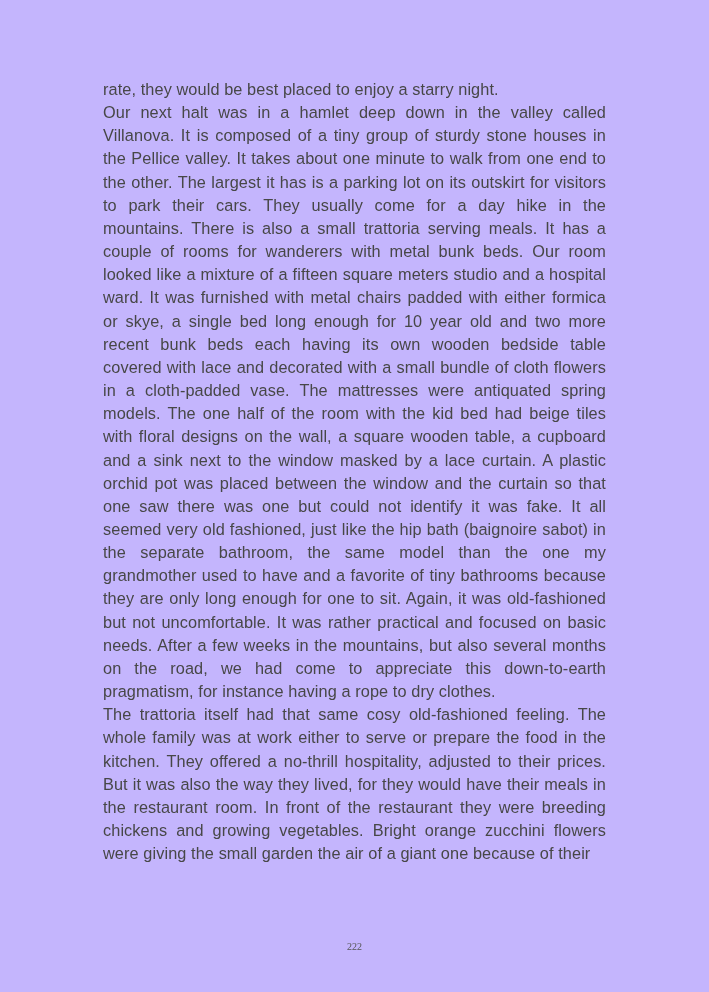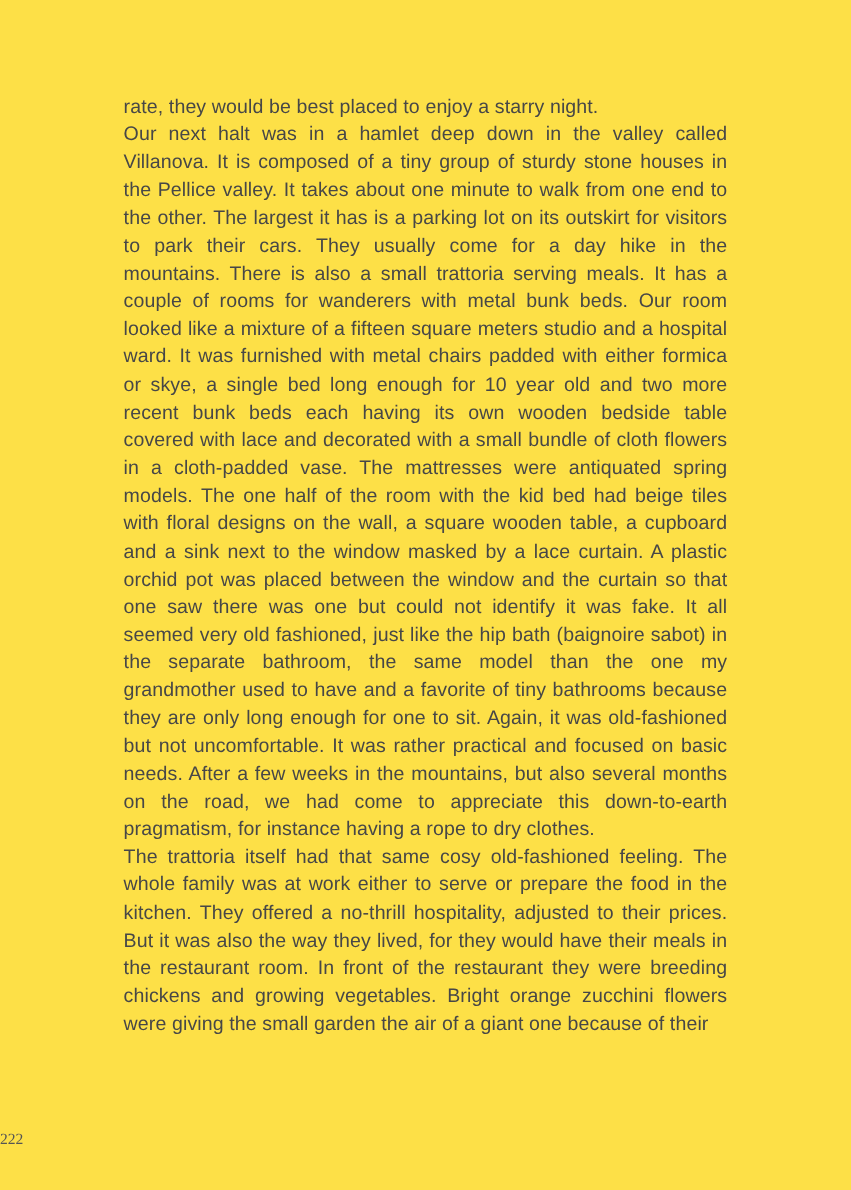--- a/index.html
+++ b/index.html
@@ -4,21 +4,21 @@
 <style>
   html, body {
     margin: 0;
     padding: 0;
     background: #ffffff;
   }
   .page {
     position: relative;
     width: 709px;
     height: 992px;
-    background: #fde047;
+    background: #c4b5fd;
     box-sizing: border-box;
     overflow: hidden;
   }
   .text-body {
     position: absolute;
     top: 78px;
     left: 103px;
     width: 503px;
     font-family: "Liberation Sans", "DejaVu Sans", sans-serif;
     font-size: 16.3px;
@@ -32,22 +32,23 @@
   .text-body p {
     margin: 0;
     padding: 0;
     text-indent: 0;
   }
   .page-number {
     position: absolute;
     top: 941px;
     left: 0;
     width: 100%;
+    text-align: center;
     font-family: "Liberation Serif", "DejaVu Serif", serif;
-    font-size: 13px;
+    font-size: 10px;
     color: #555555;
   }
 </style>
 </head>
 <body>
 
 <div class="page">
   <div class="text-body">
     <p>rate, they would be best placed to enjoy a starry night.</p>
     <p>Our next halt was in a hamlet deep down in the valley called Villanova. It is composed of a tiny group of sturdy stone houses in the Pellice valley. It takes about one minute to walk from one end to the other. The largest it has is a parking lot on its outskirt for visitors to park their cars. They usually come for a day hike in the mountains. There is also a small trattoria serving meals. It has a couple of rooms for wanderers with metal bunk beds. Our room looked like a mixture of a fifteen square meters studio and a hospital ward. It was furnished with metal chairs padded with either formica or skye, a single bed long enough for 10 year old and two more recent bunk beds each having its own wooden bedside table covered with lace and decorated with a small bundle of cloth flowers in a cloth-padded vase. The mattresses were antiquated spring models. The one half of the room with the kid bed had beige tiles with floral designs on the wall, a square wooden table, a cupboard and a sink next to the window masked by a lace curtain. A plastic orchid pot was placed between the window and the curtain so that one saw there was one but could not identify it was fake. It all seemed very old fashioned, just like the hip bath (baignoire sabot) in the separate bathroom, the same model than the one my grandmother used to have and a favorite of tiny bathrooms because they are only long enough for one to sit. Again, it was old-fashioned but not uncomfortable. It was rather practical and focused on basic needs. After a few weeks in the mountains, but also several months on the road, we had come to appreciate this down-to-earth pragmatism, for instance having a rope to dry clothes.</p>

